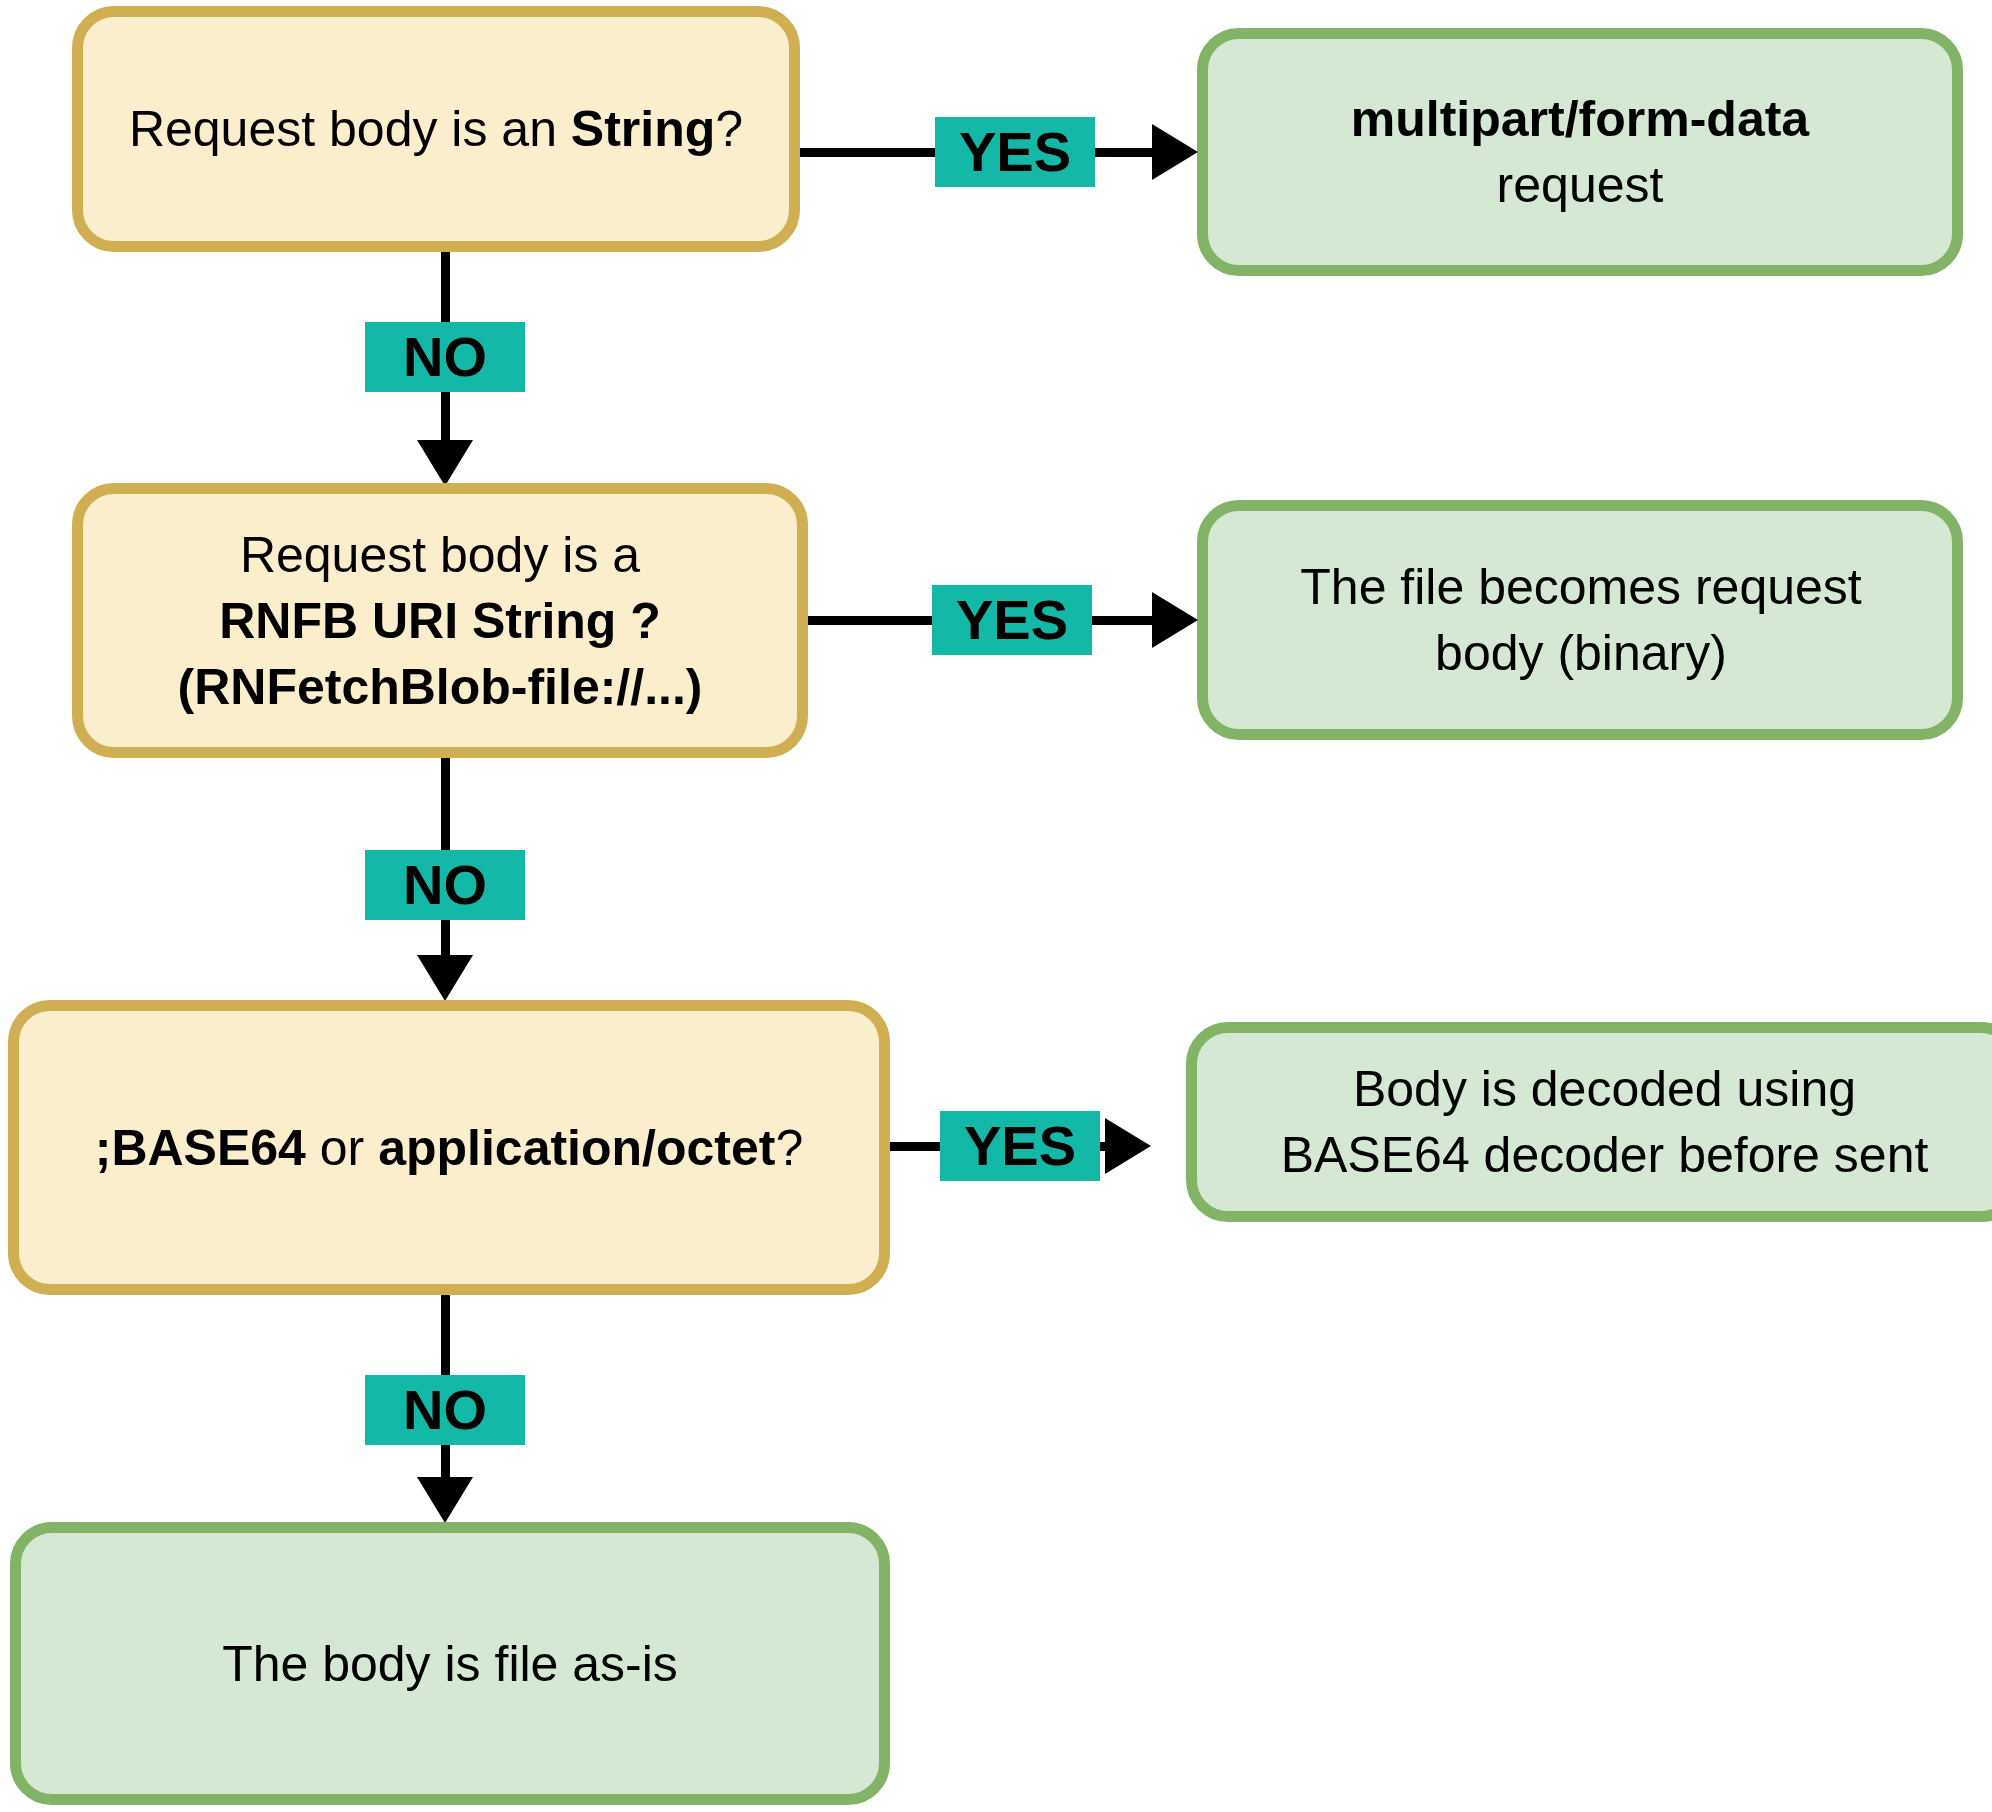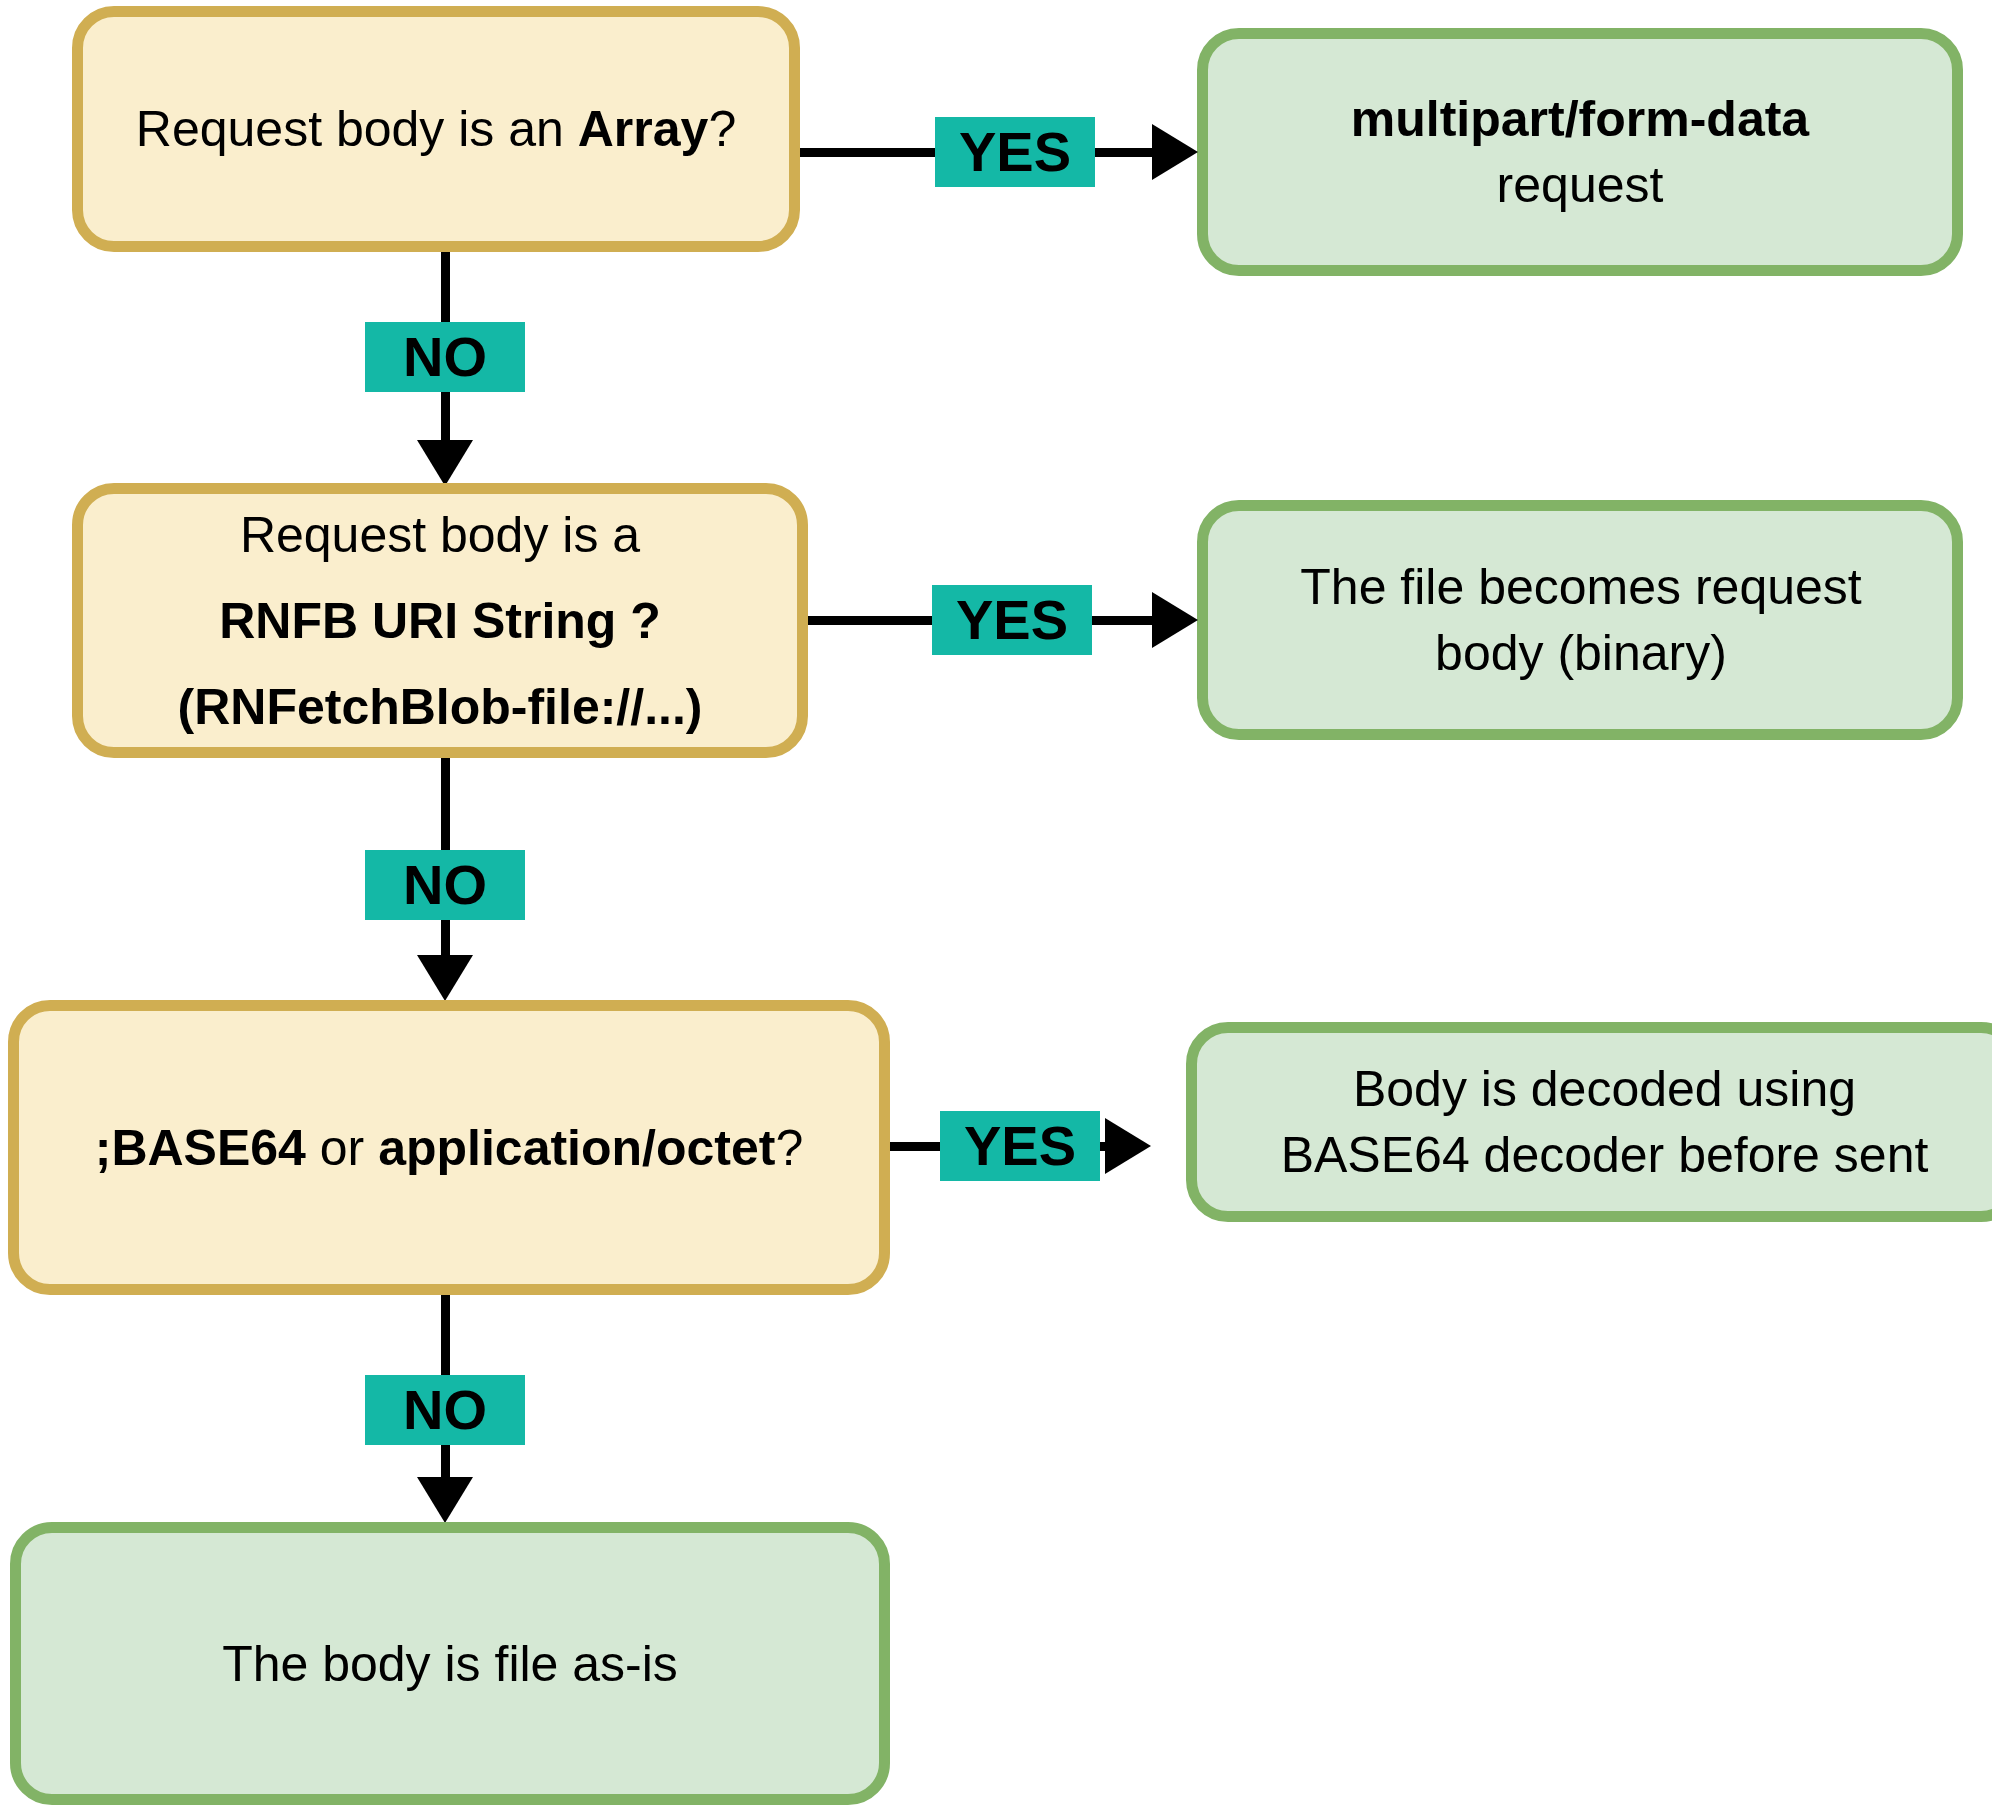--- a/index.html
+++ b/index.html
@@ -31,21 +31,21 @@
     font-size: 50px;
     line-height: 66px;
     padding: 0 14px;
   }
   .node .line { white-space: nowrap; }
   .node.yellow { background: var(--yellow_fill); border: 11px solid var(--yellow_border); }
   .node.green  { background: var(--green_fill);  border: 11px solid var(--green_border); }
 
   #node-q-array        { left: 72px;   top: 6px;    width: 728px; height: 246px; }
   #node-multipart      { left: 1197px; top: 28px;   width: 766px; height: 248px; }
-  #node-q-rnfb         { left: 72px;   top: 483px;  width: 736px; height: 275px; gap: 20px; }
+  #node-q-rnfb         { left: 72px;   top: 483px;  width: 736px; height: 275px; }
   #node-file-binary    { left: 1197px; top: 500px;  width: 766px; height: 240px; padding-left: 16px; }
   #node-q-base64       { left: 8px;    top: 1000px; width: 882px; height: 295px; }
   #node-base64-decoded { left: 1150px; top: 1022px; width: 837px; height: 200px; margin-left: 36px; }
   #node-sent-asis      { left: 10px;   top: 1522px; width: 880px; height: 283px; }
 
   .hline { position: absolute; height: 9px; background: var(--arrow); }
   .vline { position: absolute; width: 9px;  background: var(--arrow); }
   .arr-right {
     position: absolute; width: 0; height: 0;
     border-top: 28px solid transparent;
@@ -91,21 +91,21 @@
   #no3-line  { left: 441px;  top: 1295px; height: 184px; }
   #no3-head  { left: 417px;  top: 1477px; }
   #no3-label { left: 365px;  top: 1375px; }
 </style>
 </head>
 <body>
 
 <div class="canvas">
 
   <div class="node yellow" id="node-q-array">
-    <div class="line"><span>Request body is an </span><b>Array</b><span>?</span></div>
+    <div class="line"><span>Request body is an </span><b>String</b><span>?</span></div>
   </div>
 
   <div class="node green" id="node-multipart">
     <div class="line"><b>multipart/form-data</b></div>
     <div class="line"><span>request</span></div>
   </div>
 
   <div class="hline" id="yes1-line"></div>
   <div class="arr-right" id="yes1-head"></div>
   <div class="edge-label" id="yes1-label">YES</div>

